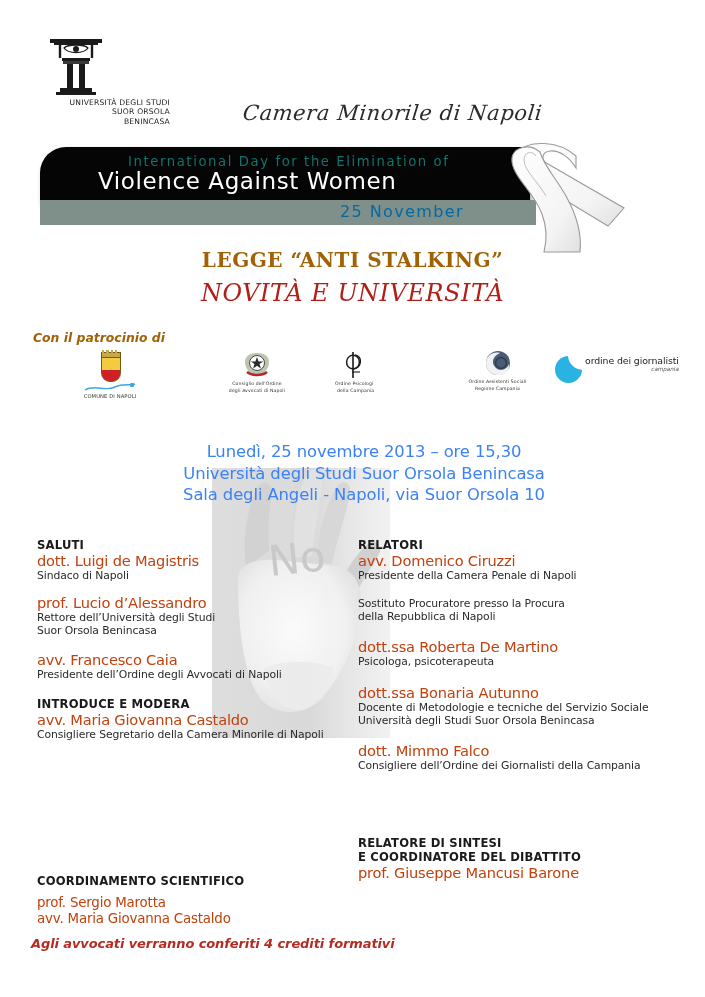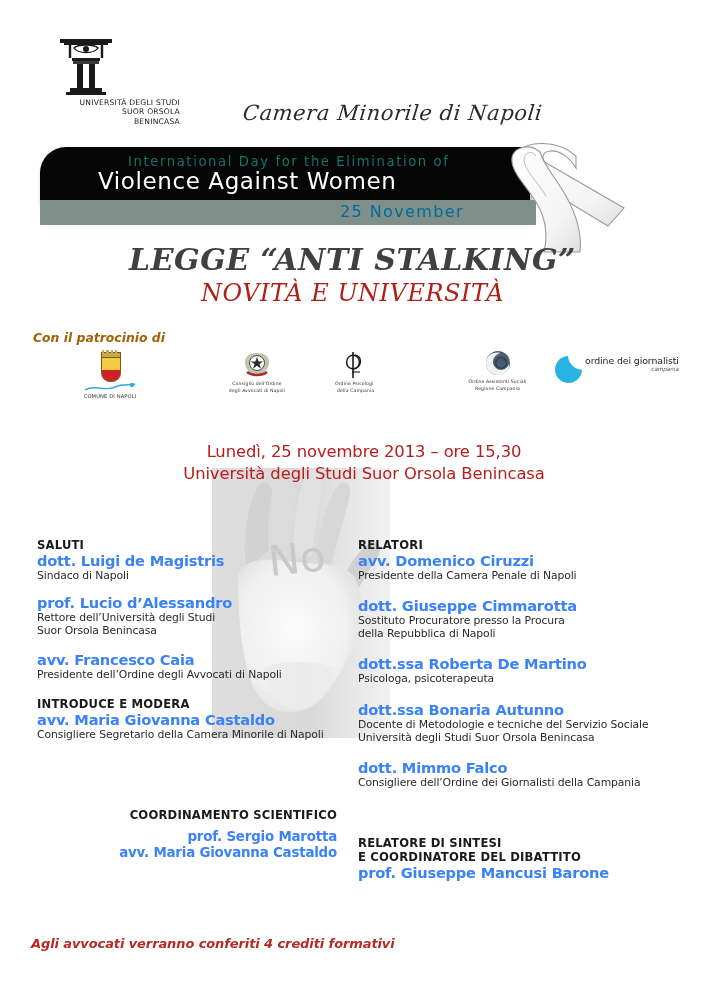--- a/index.html
+++ b/index.html
@@ -19,21 +19,21 @@
     position: absolute;
     left: 212px; top: 468px;
     width: 178px; height: 270px;
     z-index: 0;
     opacity: 1;
   }
   .watermark svg { display:block; width:100%; height:100%; }
 
   
   .uni-logo {
-    position: absolute; left: 50px; top: 34px;
+    position: absolute; left: 40px; top: 34px;
     width: 152px; z-index: 3;
   }
   .uni-mark { width: 60px; height: 62px; display:block; margin-left: 6px; }
   .uni-name {
     font-family: "DejaVu Sans", sans-serif;
     font-size: 7.6px;
     letter-spacing: .2px;
     line-height: 9.4px;
     text-align: right;
     color: #1a1a1a;
@@ -100,25 +100,24 @@
   .ribbon svg { display:block; width:100%; height:100%; }
 
   
   .title-block {
     position: absolute; left: 0; top: 243px; width: 705px;
     text-align: center; z-index: 3;
   }
   .title-main {
     font-family: "DejaVu Serif", serif;
     font-weight: bold;
-    font-size: 30px;
-    color: #404040;
+    font-size: 20px;
+    color: #a16207;
     letter-spacing: .5px;
     line-height: 34px;
-    font-style: italic;
   }
   .title-sub {
     font-family: "DejaVu Serif", serif;
     font-style: italic;
     font-size: 24px;
     color: #b11f17;
     letter-spacing: .5px;
     line-height: 30px;
     margin-top: 1px;
   }
@@ -199,21 +198,21 @@
   .gio-sub  { font-size: 5.6px; color: #555; text-align: right; font-style: italic; }
 
   
   .event-block {
     position: absolute; left: 0; top: 441px; width: 705px;
     text-align: center; z-index: 3;
   }
   .event-line {
     font-family: "DejaVu Sans", sans-serif;
     font-size: 16.4px;
-    color: #b91c1c;
+    color: #3b82f6;
     line-height: 21.5px;
     letter-spacing: -.1px;
     padding-left: 23px;
   }
 
   
   .col-left {
     position: absolute; left: 37px; top: 538px; width: 300px; z-index: 3;
   }
   .col-right {
@@ -223,38 +222,37 @@
     font-family: "DejaVu Sans", sans-serif;
     font-weight: bold;
     font-size: 11.6px;
     letter-spacing: .2px;
     color: #1a1a1a;
     line-height: 14px;
   }
   .person-name {
     font-family: "DejaVu Sans", sans-serif;
     font-size: 14.6px;
-    color: #3b82f6;
+    color: #c2410c;
     line-height: 17px;
     letter-spacing: -.2px;
-    font-weight: bold;
   }
   .person-role {
     font-family: "DejaVu Sans", sans-serif;
     font-size: 10.8px;
     color: #2a2a2a;
     line-height: 13px;
     letter-spacing: -.1px;
   }
   .entry { margin-bottom: 14px; }
   .entry.tight { margin-bottom: 0; }
   .hc { font-size: 7.6px; }
 
   .coord-left {
-    position: absolute; left: 37px; top: 808px; width: 300px; z-index: 3; text-align: right;
+    position: absolute; left: 37px; top: 874px; width: 300px; z-index: 3;
   }
   .coord-right {
     position: absolute; left: 358px; top: 836px; width: 320px; z-index: 3;
   }
   .coord-left .person-name { font-size: 13.4px; line-height: 16px; }
   .coord-left .sec-head { margin-bottom: 7px; }
 
   .footer-note {
     position: absolute; left: 31px; top: 936px;
     font-family: "DejaVu Sans", sans-serif;
@@ -413,20 +411,21 @@
     <div class="gio-text">
       <div class="gio-main">ordine dei giornalisti</div>
       <div class="gio-sub">campania</div>
     </div>
   </div>
 </div>
 
 <div class="event-block">
   <div class="event-line">Lunedì, 25 novembre  2013  –  ore 15,30</div>
   <div class="event-line">Università degli Studi Suor Orsola Benincasa</div>
+  <div class="event-line">Sala degli Angeli - Napoli, via Suor Orsola 10</div>
 </div>
 
 <div class="col-left">
 
   <div class="entry tight" style="margin-bottom:12px;">
     <div class="sec-head">SALUTI</div>
     <div class="person-name">dott. Luigi de Magistris</div>
     <div class="person-role">Sindaco di Napoli</div>
   </div>
 
@@ -450,21 +449,20 @@
 
 <div class="col-right">
 
   <div class="entry" style="margin-bottom:15px;">
     <div class="sec-head">RELATORI</div>
     <div class="person-name">avv. Domenico Ciruzzi</div>
     <div class="person-role">Presidente della Camera Penale di Napoli</div>
   </div>
 
   <div class="entry" style="margin-bottom:15px;">
-    <div class="person-name">dott. Giuseppe Cimmarotta</div>
     <div class="person-role">Sostituto Procuratore presso la Procura</div>
     <div class="person-role">della Repubblica di Napoli</div>
   </div>
 
   <div class="entry" style="margin-bottom:16px;">
     <div class="person-name">dott.ssa Roberta De Martino</div>
     <div class="person-role">Psicologa, psicoterapeuta</div>
   </div>
 
   <div class="entry" style="margin-bottom:15px;">

